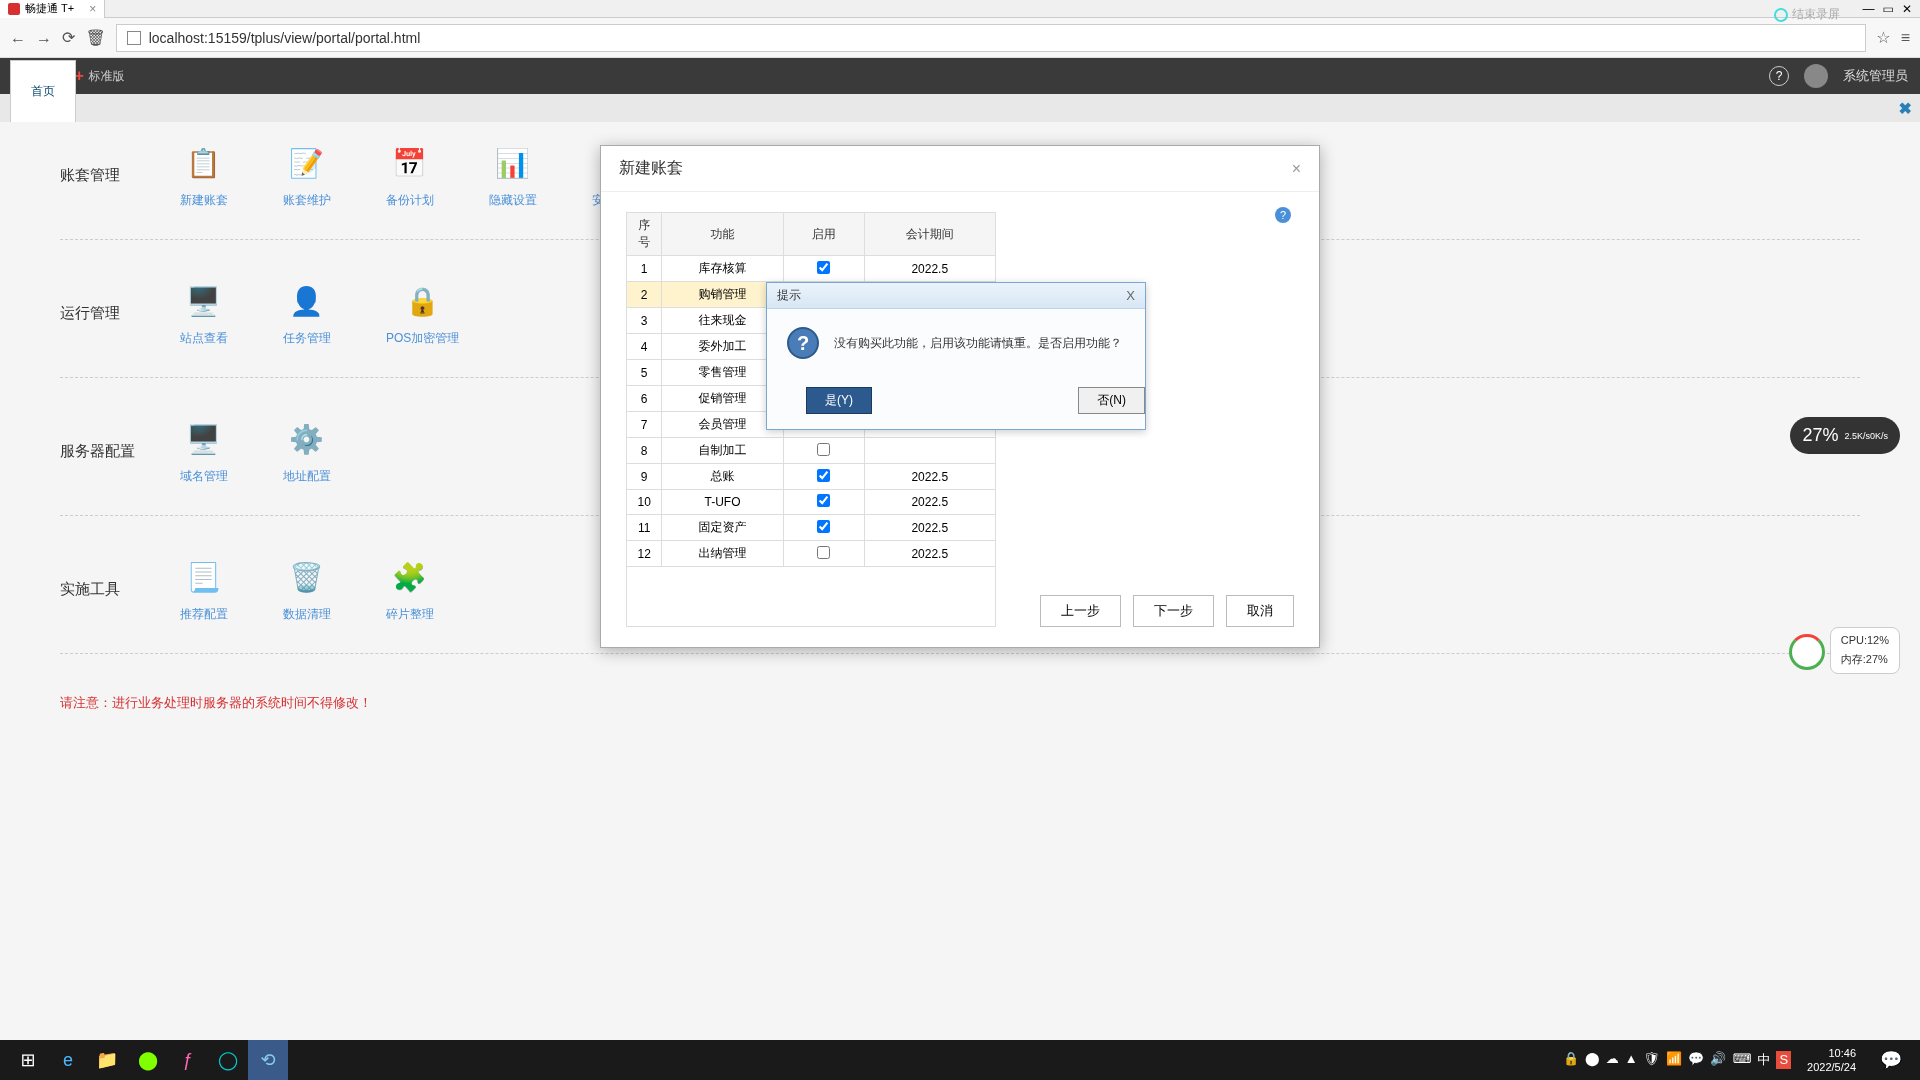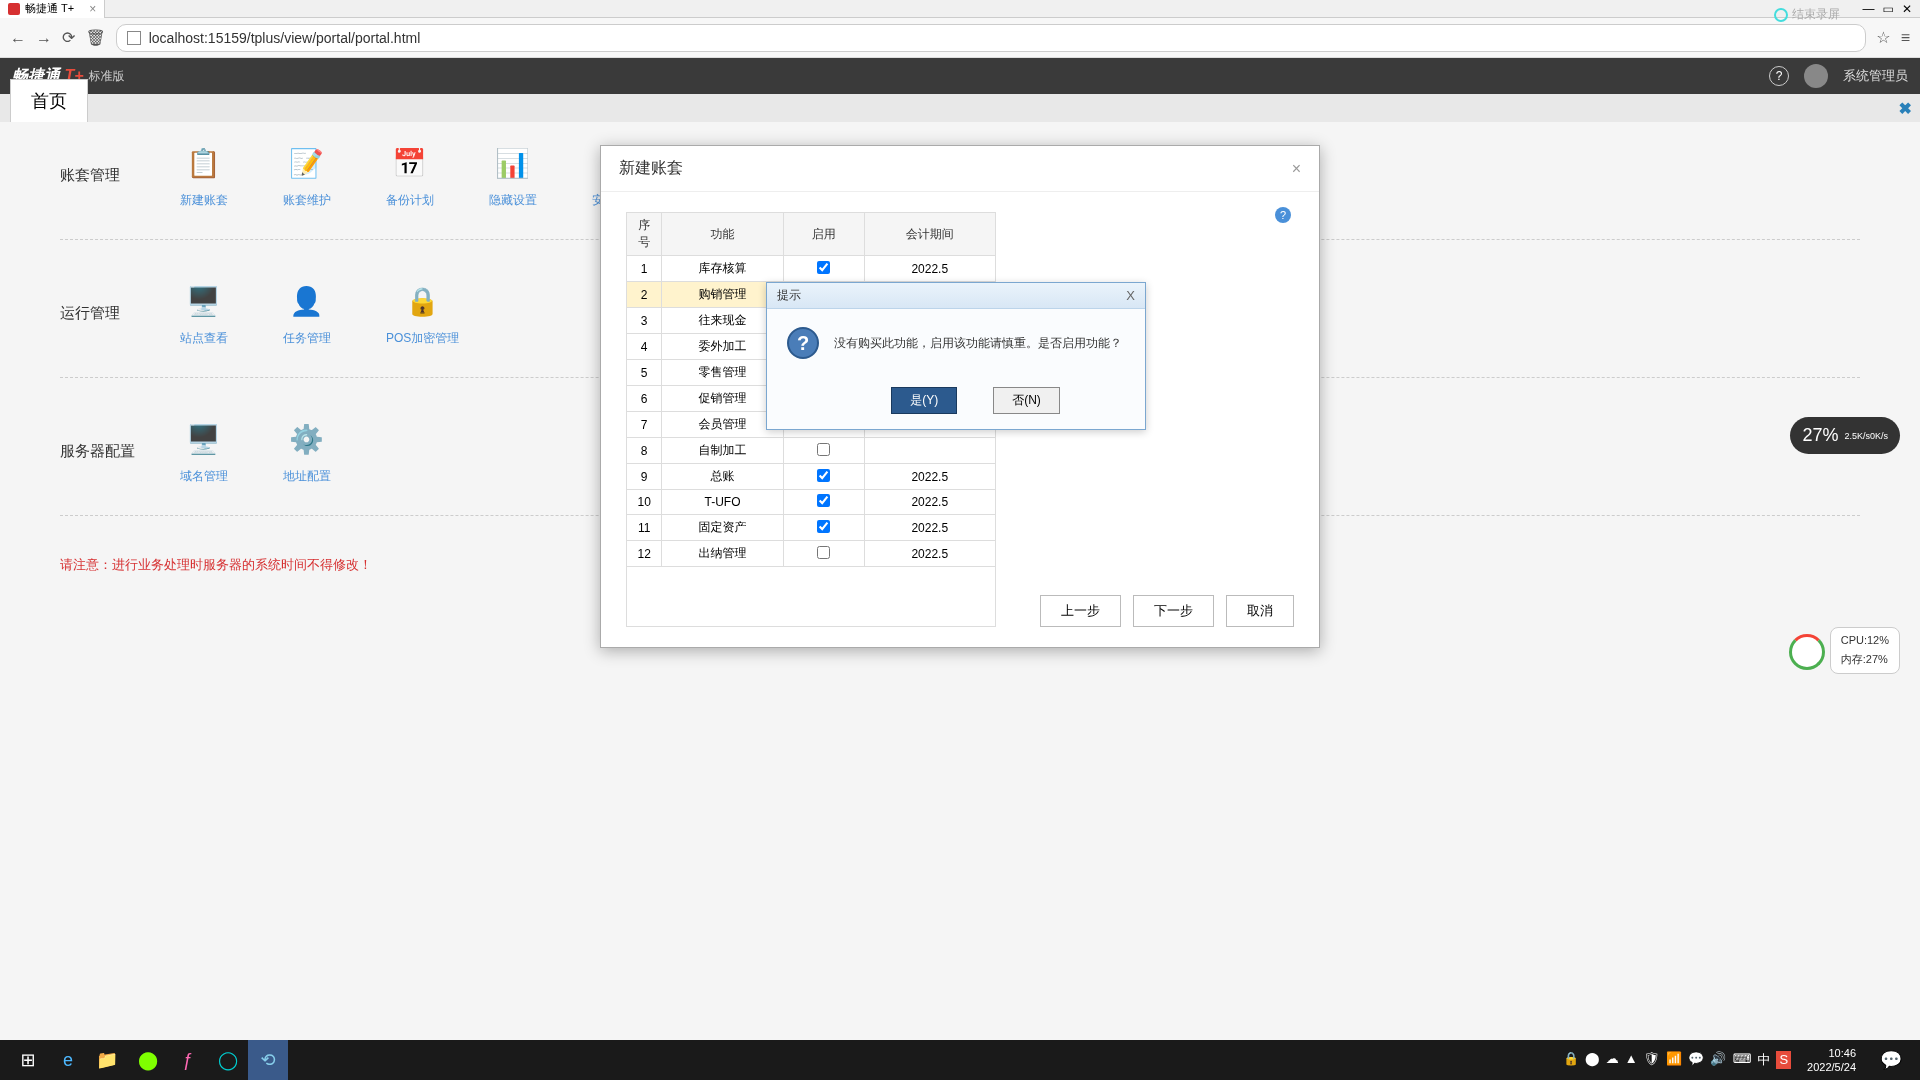--- a/index.html
+++ b/index.html
@@ -6,36 +6,36 @@
 body { width: 1920px; height: 1080px; background: #e8e8e8; overflow: hidden; position: relative; }
 
 
 .browser-top { background: #f0f0f0; height: 18px; display: flex; align-items: center; border-bottom: 1px solid #ccc; }
 .browser-tab { background: #fff; height: 18px; padding: 0 30px 0 8px; display: flex; align-items: center; font-size: 11px; border-right: 1px solid #ccc; position: relative; }
 .browser-tab .fav { width: 12px; height: 12px; background: #d63031; border-radius: 2px; margin-right: 5px; display: inline-block; }
 .tab-close { position: absolute; right: 8px; font-size: 12px; color: #888; }
 .win-controls { margin-left: auto; display: flex; gap: 8px; padding-right: 8px; font-size: 12px; }
 .browser-nav { background: #f7f7f7; height: 40px; display: flex; align-items: center; padding: 0 10px; border-bottom: 1px solid #ddd; gap: 10px; }
 .nav-btn { font-size: 16px; color: #555; cursor: pointer; }
-.url-bar { flex: 1; background: #fff; border: 1px solid #ccc; border-radius: 10px; padding: 5px 10px; font-size: 14px; color: #333; display: flex; align-items: center; }
+.url-bar { flex: 1; background: #fff; border: 1px solid #ccc; border-radius: 0; padding: 5px 10px; font-size: 14px; color: #333; display: flex; align-items: center; }
 .url-icon { width: 14px; height: 14px; border: 1px solid #888; margin-right: 8px; }
 
 
 .app-header { background: #3a3a3a; height: 36px; display: flex; align-items: center; padding: 0 12px; color: #fff; }
 .app-logo { font-size: 16px; font-style: italic; font-weight: bold; }
 .app-logo .t { color: #e74c3c; }
 .app-edition { font-size: 12px; color: #ccc; margin-left: 5px; }
 .app-header-right { margin-left: auto; display: flex; align-items: center; gap: 15px; }
 .help-icon { width: 20px; height: 20px; border: 1.5px solid #ccc; border-radius: 50%; display: flex; align-items: center; justify-content: center; font-size: 12px; }
 .user-avatar { width: 24px; height: 24px; background: #888; border-radius: 50%; }
 .user-name { font-size: 13px; color: #ddd; }
 
 
 .app-tabs { background: #e8e8e8; height: 28px; display: flex; align-items: flex-end; padding-left: 10px; position: relative; }
-.app-tab { background: #fff; padding: 9px 20px; font-size: 18px; color: #000000; border: 1px solid #ccc; border-bottom: none; }
+.app-tab { background: #fff; padding: 22px 20px; font-size: 12px; color: #0c4a6e; border: 1px solid #ccc; border-bottom: none; }
 .close-x { position: absolute; right: 8px; top: 5px; color: #2980b9; font-size: 16px; font-weight: bold; }
 
 
 .main-content { padding: 20px 60px; background: #f5f5f5; height: calc(100% - 122px); position: relative; }
 .section-row { display: flex; align-items: center; margin-bottom: 40px; border-bottom: 1px dashed #ccc; padding-bottom: 30px; }
 .section-title { width: 120px; font-size: 15px; color: #333; }
 .icon-group { display: flex; gap: 55px; }
 .icon-item { display: flex; flex-direction: column; align-items: center; gap: 8px; cursor: pointer; }
 .icon-box { width: 48px; height: 42px; display: flex; align-items: center; justify-content: center; font-size: 28px; }
 .icon-label { font-size: 12px; color: #4a90d9; }
@@ -63,21 +63,21 @@
 .modal-footer { position: absolute; bottom: 20px; right: 25px; display: flex; gap: 12px; }
 .btn { padding: 6px 20px; font-size: 13px; background: #fff; border: 1px solid #bbb; cursor: pointer; }
 
 
 .prompt-dialog { position: absolute; top: 90px; left: 165px; width: 380px; background: #fafcfe; border: 1px solid #7ba7d0; box-shadow: 0 2px 8px rgba(0,0,0,0.2); }
 .prompt-header { background: linear-gradient(#eaf3fb, #d8e7f5); padding: 4px 10px; font-size: 12px; color: #333; display: flex; align-items: center; border-bottom: 1px solid #bcd4ea; }
 .prompt-close { margin-left: auto; color: #666; font-size: 13px; cursor: pointer; }
 .prompt-body { padding: 18px 20px; display: flex; align-items: center; gap: 15px; }
 .prompt-icon { width: 32px; height: 32px; border-radius: 50%; background: #4a7db8; color: #fff; display: flex; align-items: center; justify-content: center; font-size: 20px; font-weight: bold; border: 2px solid #2c5a8e; }
 .prompt-msg { font-size: 12px; color: #333; }
-.prompt-footer { padding: 10px 0 15px; display: flex; justify-content: center; gap: 36px; margin-left: 39px; }
+.prompt-footer { padding: 10px 0 15px; display: flex; justify-content: space-between; gap: 36px; margin-left: 39px; }
 .prompt-btn { padding: 4px 18px; font-size: 12px; border: 1px solid #888; background: #f0f0f0; cursor: pointer; }
 .prompt-btn.primary { background: #2c5a8e; color: #fff; border-color: #1a3a5e; }
 
 
 .float-widget { position: absolute; right: 20px; border-radius: 20px; padding: 8px 12px; color: #fff; font-size: 11px; display: flex; align-items: center; gap: 6px; text-align: right; }
 .speed-widget { top: 295px; background: #333; border-radius: 50px; }
 .speed-big { font-size: 18px; }
 .cpu-widget { top: 505px; background: #fff; border: 1px solid #ccc; color: #333; border-radius: 8px; flex-direction: column; align-items: flex-start; padding: 6px 10px; }
 .cpu-widget .gauge { width: 36px; height: 36px; border-radius: 50%; border: 3px solid #4caf50; border-top-color: #f44336; position: absolute; left: -42px; top: 6px; background: #fff; }
 .rec-badge { position: absolute; top: 6px; right: 80px; font-size: 12px; color: #aaa; display: flex; align-items: center; gap: 4px; }
@@ -190,20 +190,37 @@
       <div class="section-row">
         <div class="section-title">服务器配置</div>
         <div class="icon-group">
           <div class="icon-item">
             <div class="icon-box">🖥️</div>
             <div class="icon-label">域名管理</div>
           </div>
           <div class="icon-item">
             <div class="icon-box">⚙️</div>
             <div class="icon-label">地址配置</div>
+          </div>
+        </div>
+      </div>
+      <div class="section-row">
+        <div class="section-title">实施工具</div>
+        <div class="icon-group">
+          <div class="icon-item">
+            <div class="icon-box">📃</div>
+            <div class="icon-label">推荐配置</div>
+          </div>
+          <div class="icon-item">
+            <div class="icon-box">🗑️</div>
+            <div class="icon-label">数据清理</div>
+          </div>
+          <div class="icon-item">
+            <div class="icon-box">🧩</div>
+            <div class="icon-label">碎片整理</div>
           </div>
         </div>
       </div>
     </div>
   <div class="warning-text">请注意：进行业务处理时服务器的系统时间不得修改！</div>
 
   <div class="float-widget speed-widget">
     <span class="speed-big">27%</span>
     <span style="display:flex;flex-direction:row;font-size:9px;">
       <span>2.5K/s</span>

